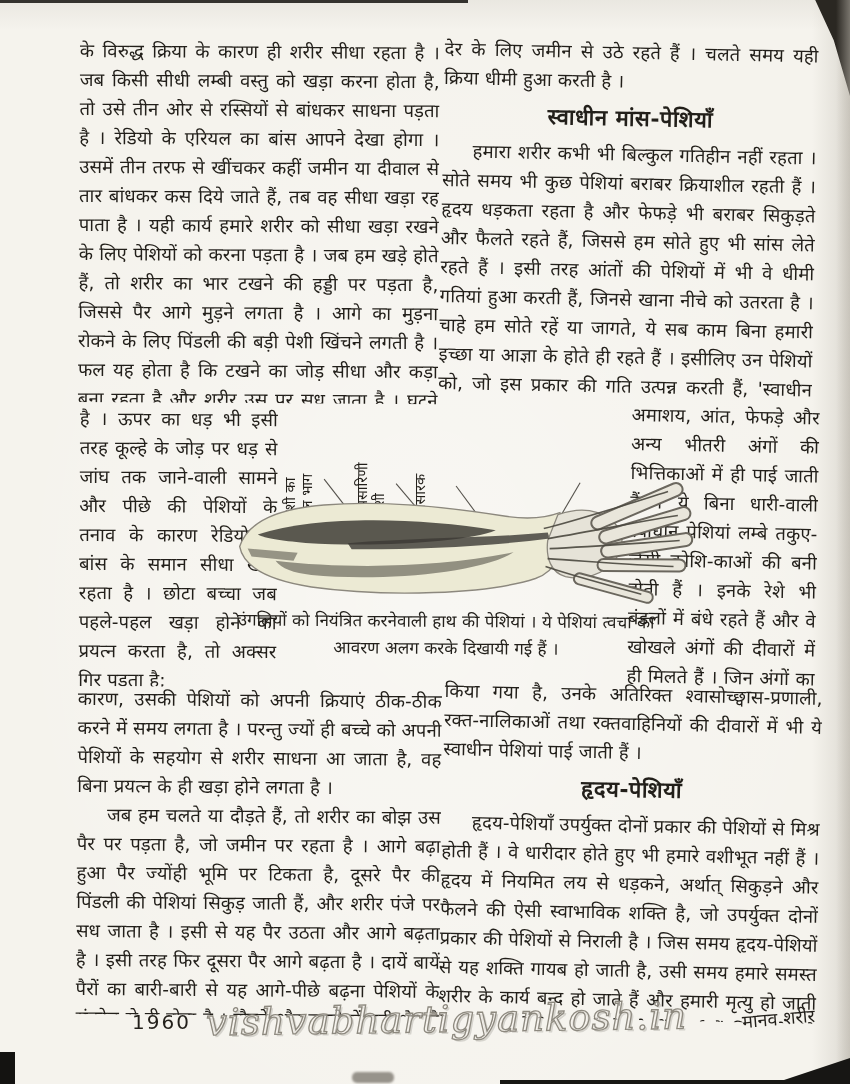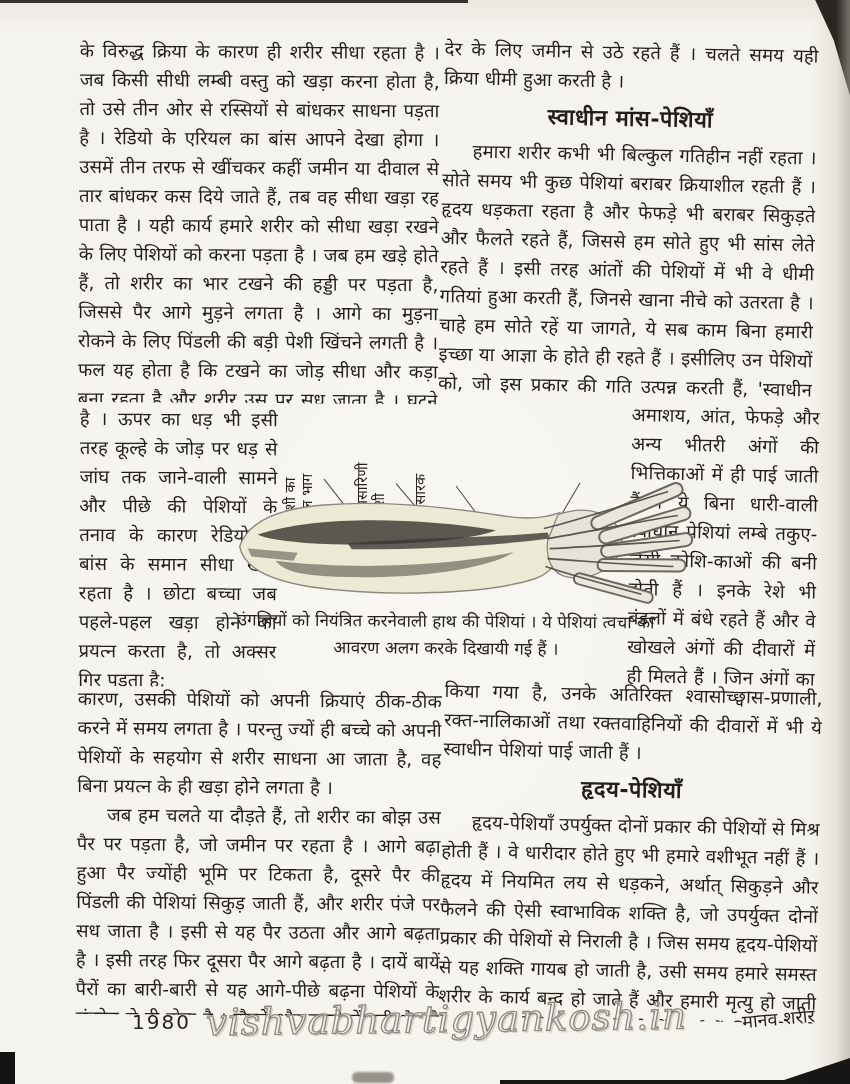--- a/index.html
+++ b/index.html
@@ -164,21 +164,21 @@
         <path d="M320,60 C356,54 402,44 450,36"></path>
         <path d="M322,70 C360,68 410,64 452,61"></path>
         <path d="M320,80 C356,82 404,86 446,87"></path>
         <path d="M318,88 C336,94 372,104 414,115"></path>
       </g>
     </svg>
   </div>
 
   <div id="caption">उंगलियों को नियंत्रित करनेवाली हाथ की पेशियां । ये पेशियां त्वचा का आवरण अलग करके दिखायी गई हैं ।</div>
 
-  <div id="page-number">1980</div>
+  <div id="page-number">1960</div>
   <div id="watermark">vishvabhartigyankosh.in</div>
   <div id="running-title">मानव शरीर</div>
 
   <div class="edge" id="edge-top-line"></div>
   <div class="edge" id="edge-top-right"></div>
   <div class="edge" id="edge-right-strip"></div>
   <div class="edge" id="edge-bottom-right"></div>
   <div class="edge" id="edge-bottom-left"></div>
   <div class="edge" id="edge-bottom-line"></div>
   <div class="edge" id="smudge"></div>

